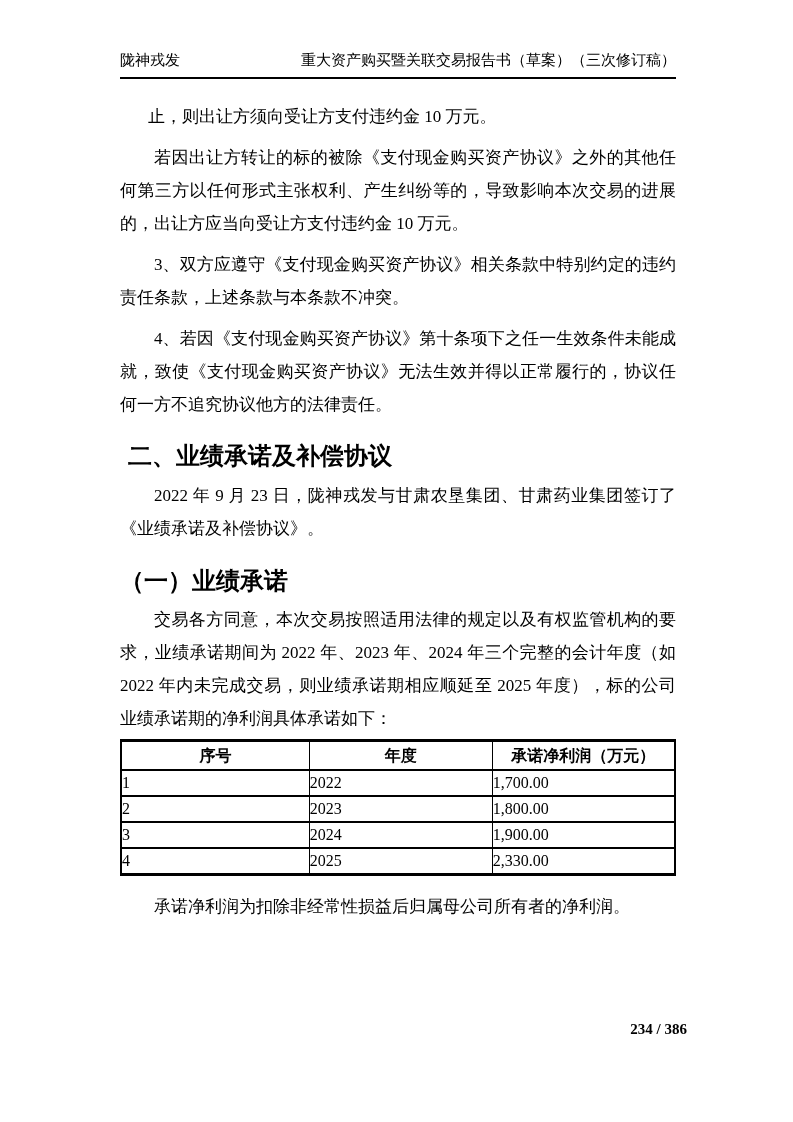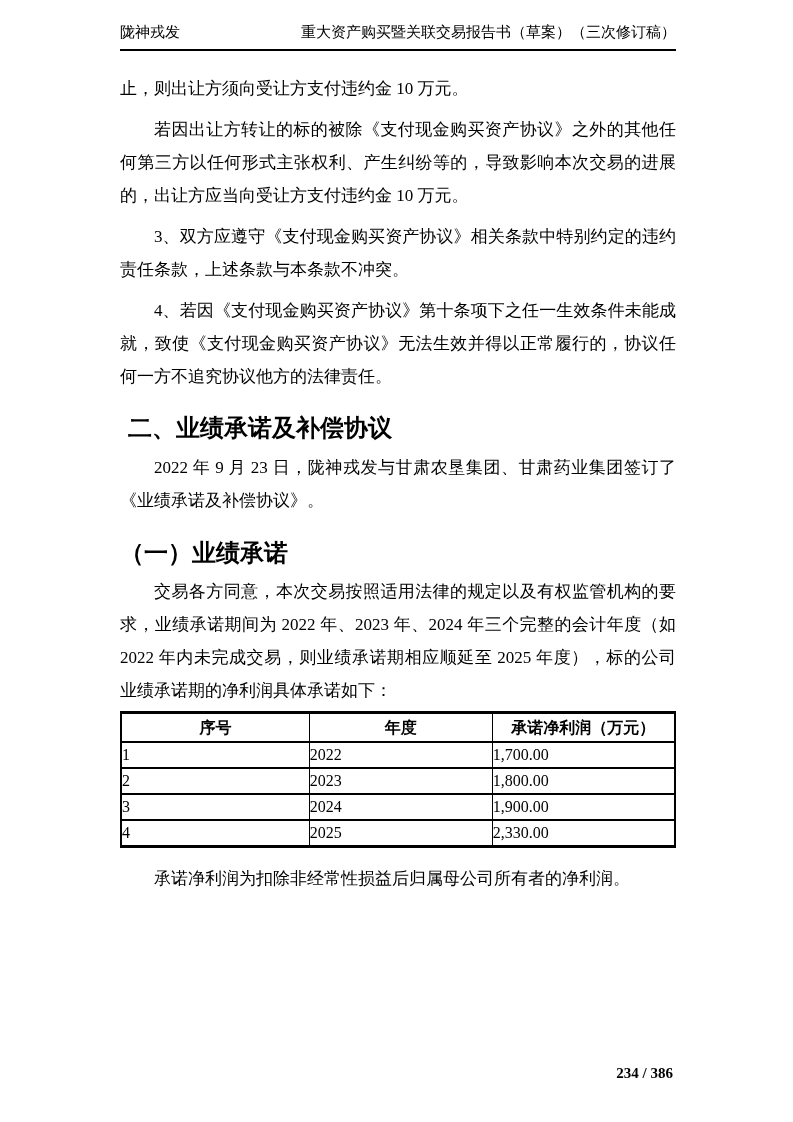--- a/index.html
+++ b/index.html
@@ -7,21 +7,21 @@
     padding: 0;
     background: #ffffff;
   }
   .page {
     position: relative;
     width: 793px;
     height: 1122px;
     margin: 0 auto;
     background: #ffffff;
     box-sizing: border-box;
-    padding: 22px 117px 0 120px;
+    padding: 50px 117px 0 120px;
     font-family: "Liberation Serif", "DejaVu Serif", serif;
     color: #000000;
     overflow: hidden;
   }
   .doc-header {
     display: flex;
     justify-content: space-between;
     align-items: flex-end;
     font-size: 15px;
     line-height: 20px;
@@ -33,20 +33,21 @@
   }
   p.para {
     font-size: 17px;
     line-height: 33px;
     text-align: justify;
     margin: 8px 0 0 0;
     text-indent: 2em;
   }
   p.para.no-indent {
     text-indent: 0;
+    margin-left: 28px;
   }
   h1.sec-heading {
     font-family: "Liberation Sans", "DejaVu Sans", sans-serif;
     font-size: 24px;
     line-height: 30px;
     font-weight: bold;
     margin: 20px 0 6px 8px;
   }
   h2.sub-heading {
     font-family: "Liberation Sans", "DejaVu Sans", sans-serif;
@@ -77,25 +78,24 @@
     line-height: 27px;
   }
   table.commit-table {
     border: 2px solid #000000;
     border-top-width: 3px;
     border-bottom-width: 3px;
   }
   .page-footer {
     position: absolute;
     top: 1021px;
-    right: 120px;
+    right: 106px;
     font-size: 15px;
     font-weight: bold;
     font-family: "Liberation Serif", "DejaVu Serif", serif;
-    margin-top: 44px;
   }
 </style>
 </head>
 <body>
 
 <div class="page">
 
   <div class="doc-header">
     <span>陇神戎发</span>
     <span>重大资产购买暨关联交易报告书（草案）（三次修订稿）</span>

